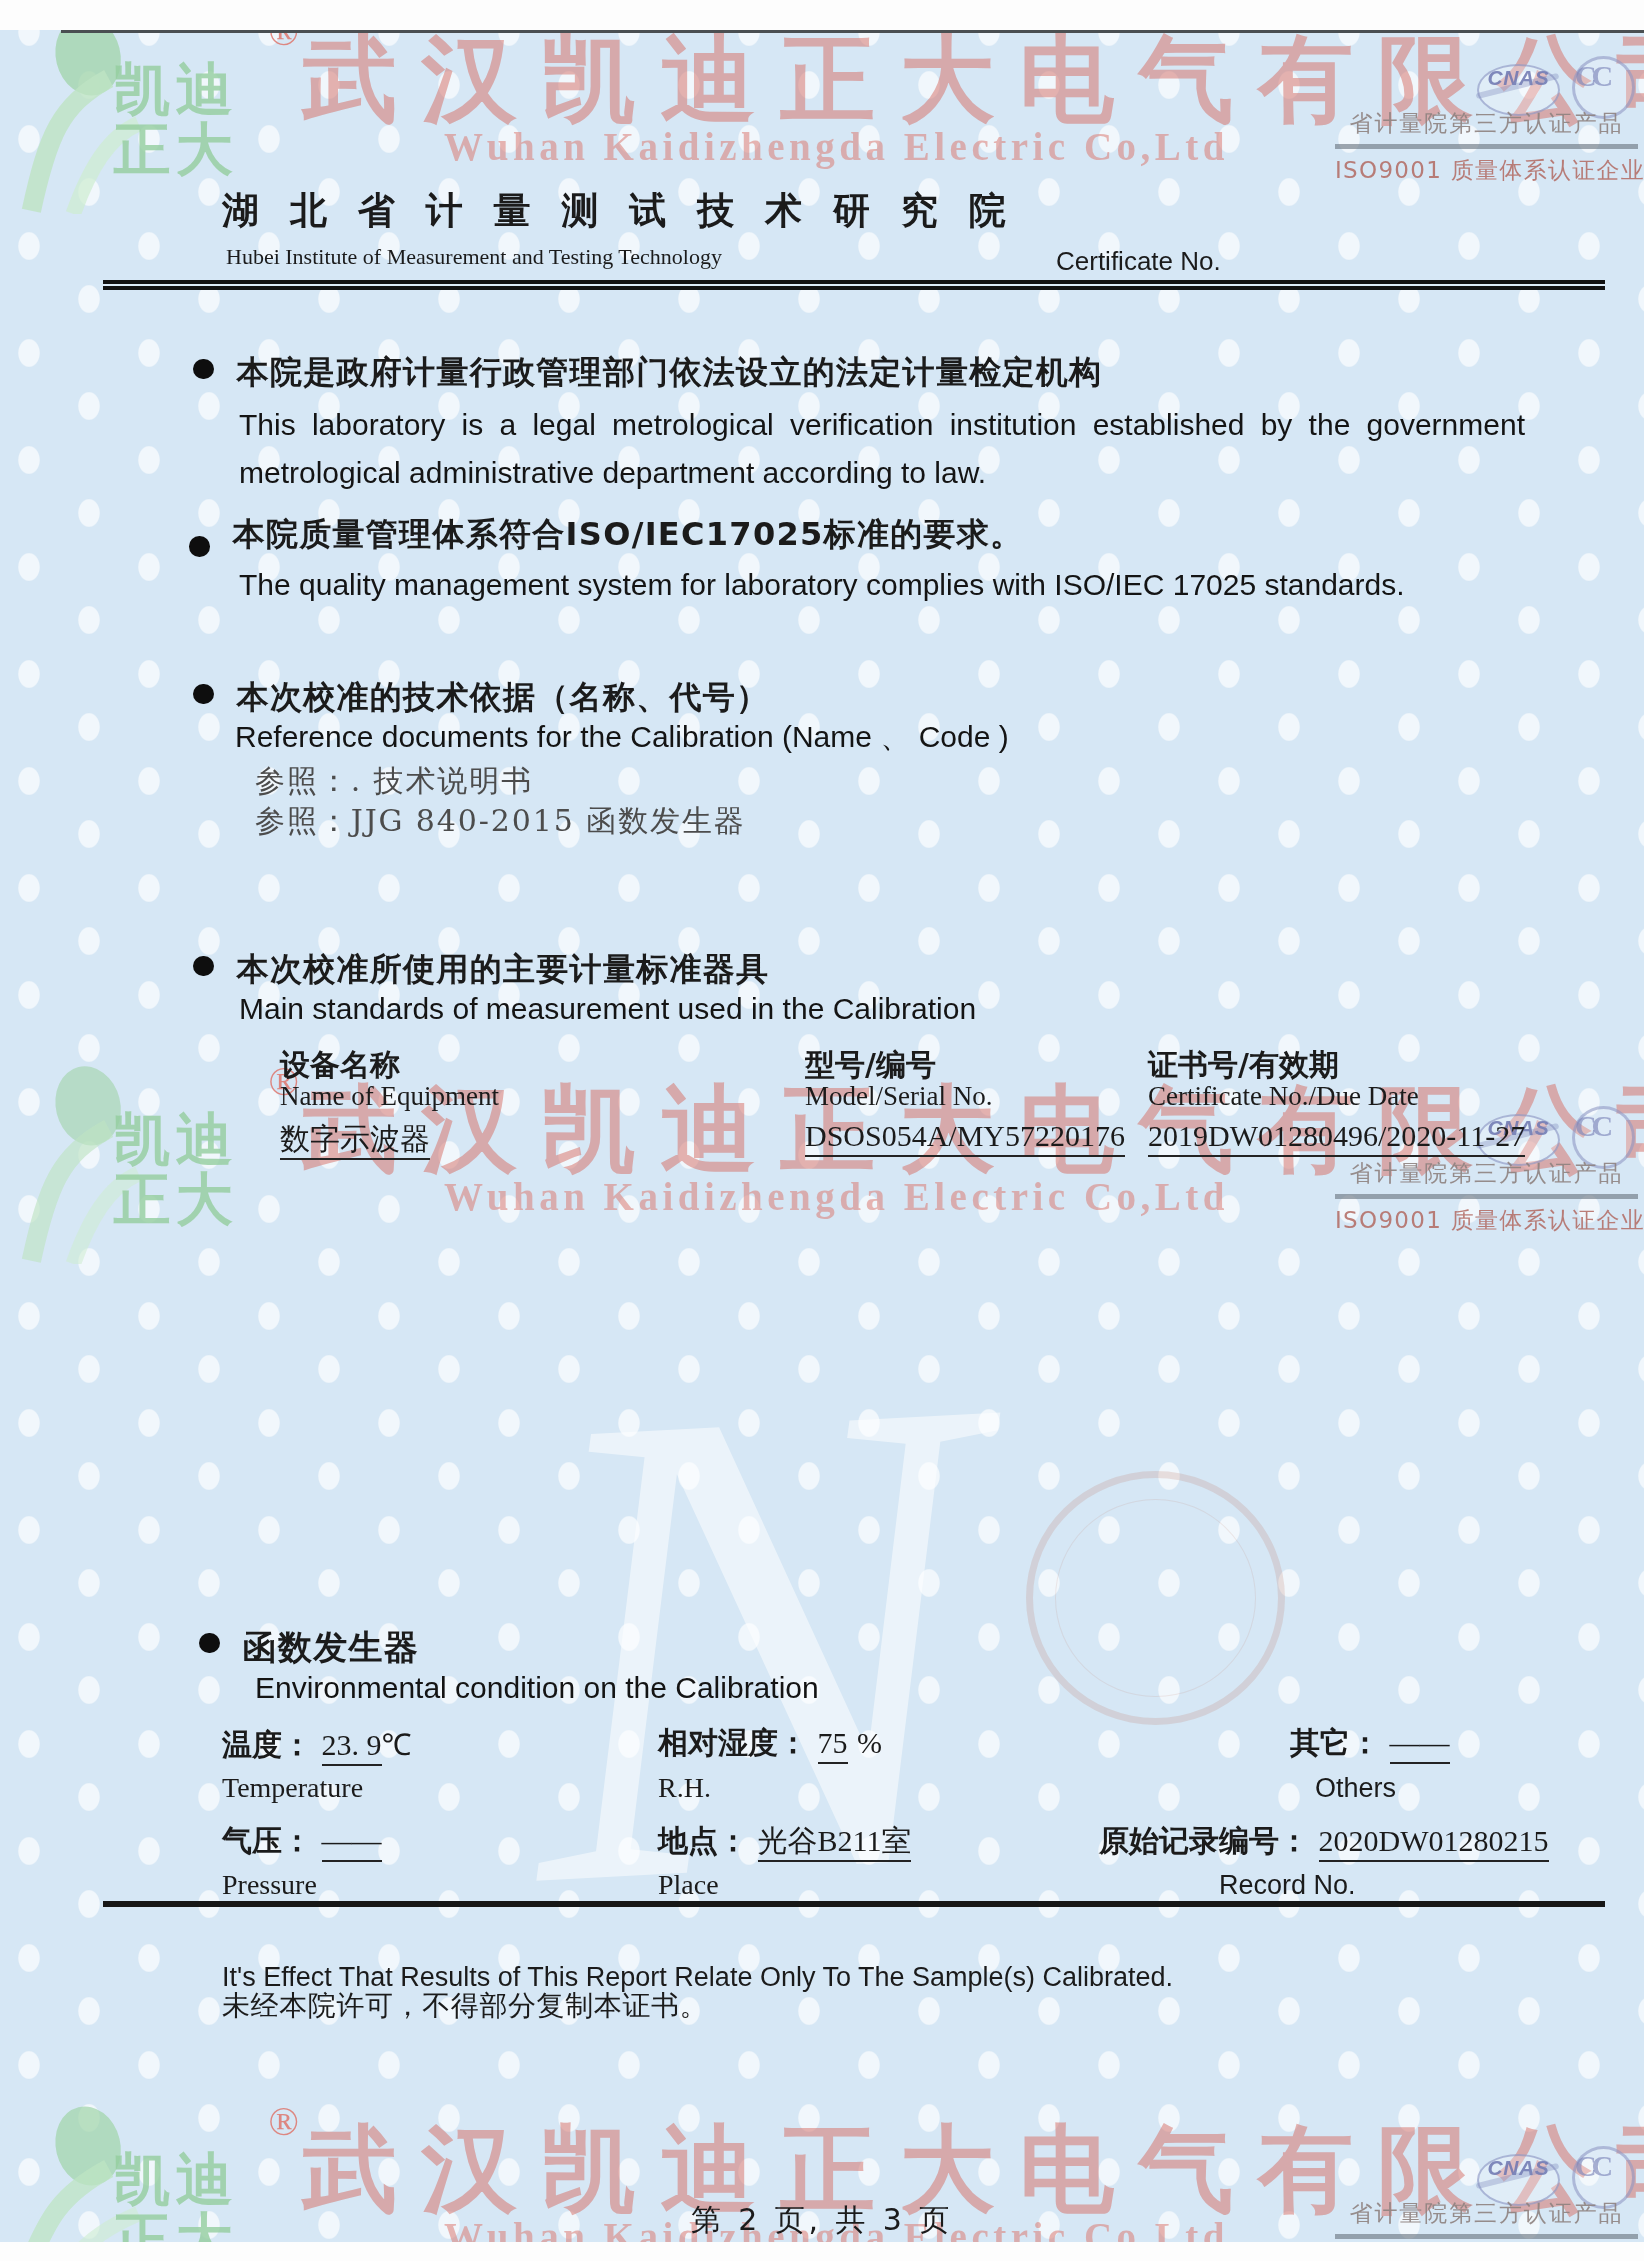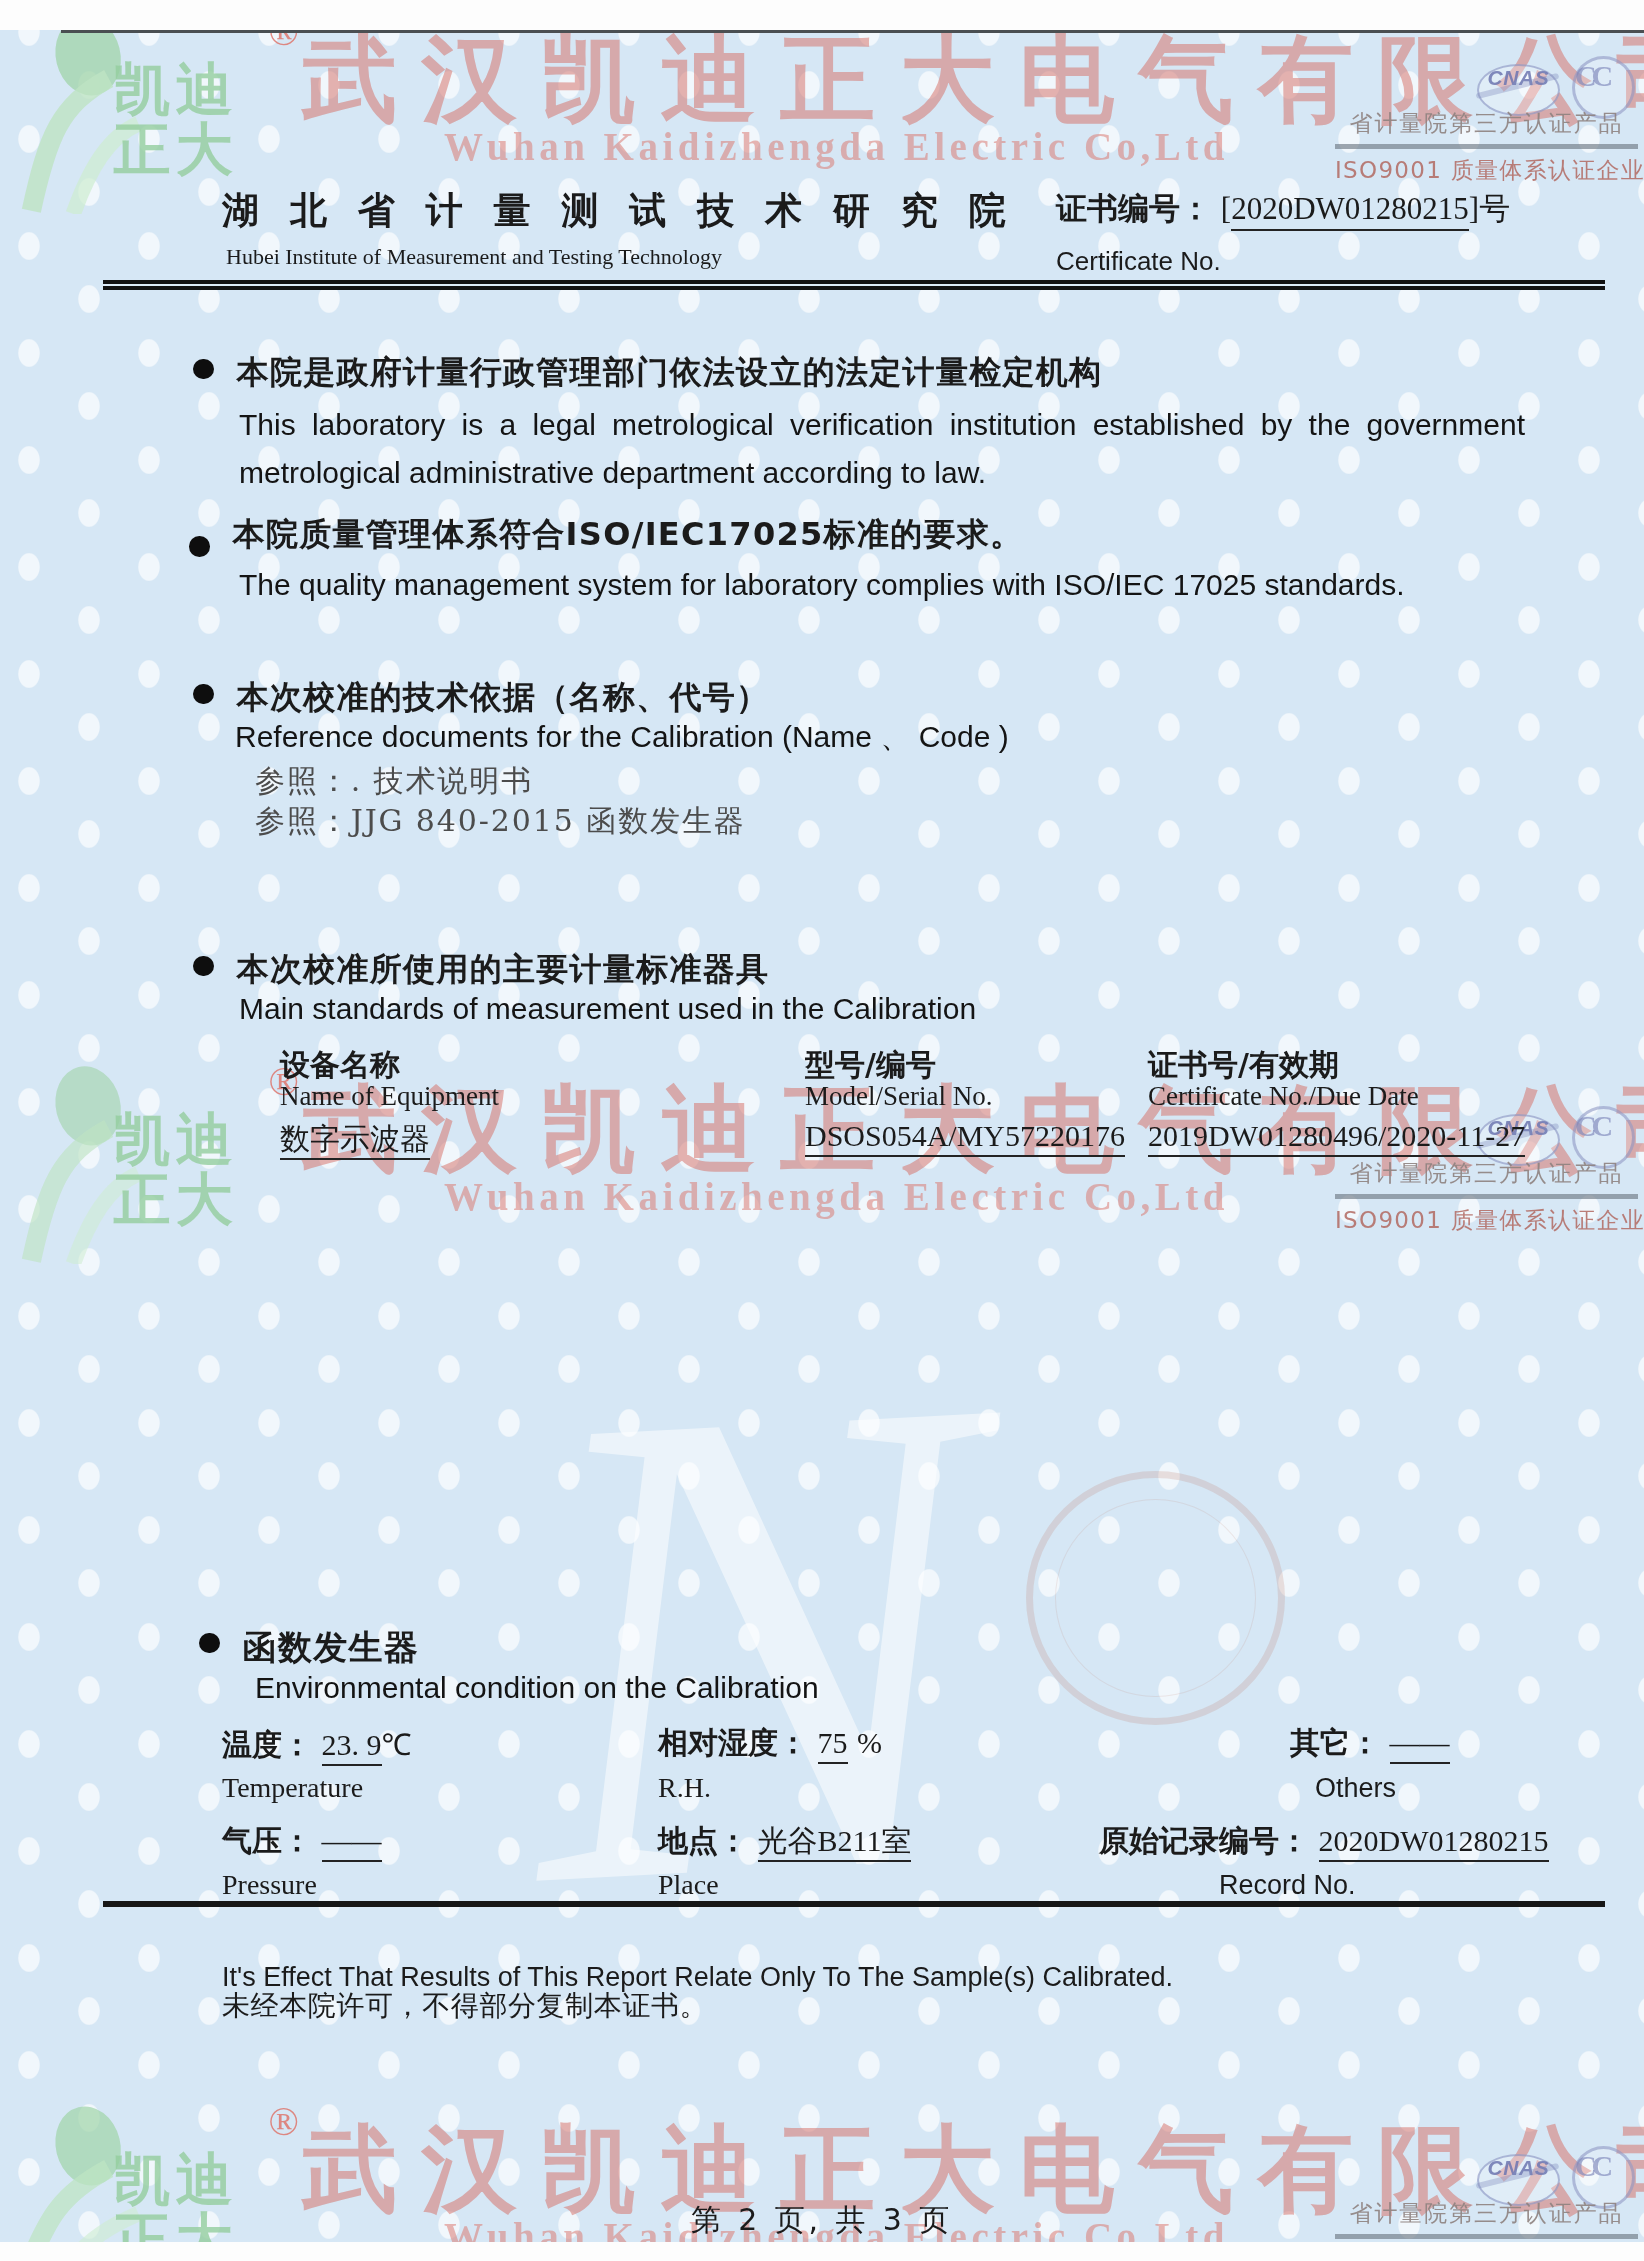--- a/index.html
+++ b/index.html
@@ -191,24 +191,20 @@
       <div class="wm-rule"></div>
       <div class="wm-cert2">ISO9001 质量体系认证企业</div>
     </div>
   </div>
 
   <div class="abs big-n">N</div>
   <div class="abs stamp"></div>
 
   <div class="abs content institute-zh">湖 北 省 计 量 测 试 技 术 研 究 院</div>
   <div class="abs content institute-en">Hubei Institute of Measurement and Testing Technology</div>
-  <div class="abs content certno">
-    <span class="lbl">证书编号：</span>
-    <span class="num">[</span><span class="num uval">2020DW01280215</span><span class="num">]号</span>
-  </div>
   <div class="abs content certno-en">Certificate No.</div>
   <div class="abs content double-rule"></div>
 
   <div class="abs content bullet" style="left:193px;top:351px;">
     <span class="dot"></span>
     <div class="bzh">本院是政府计量行政管理部门依法设立的法定计量检定机构</div>
   </div>
   <div class="abs content ben b-en-wide" style="left:239px;top:401px;">This laboratory is a legal metrological verification institution established by the government metrological administrative department according to law.</div>
 
   <div class="abs content bullet" style="left:189px;top:513px;align-items:flex-end;">

